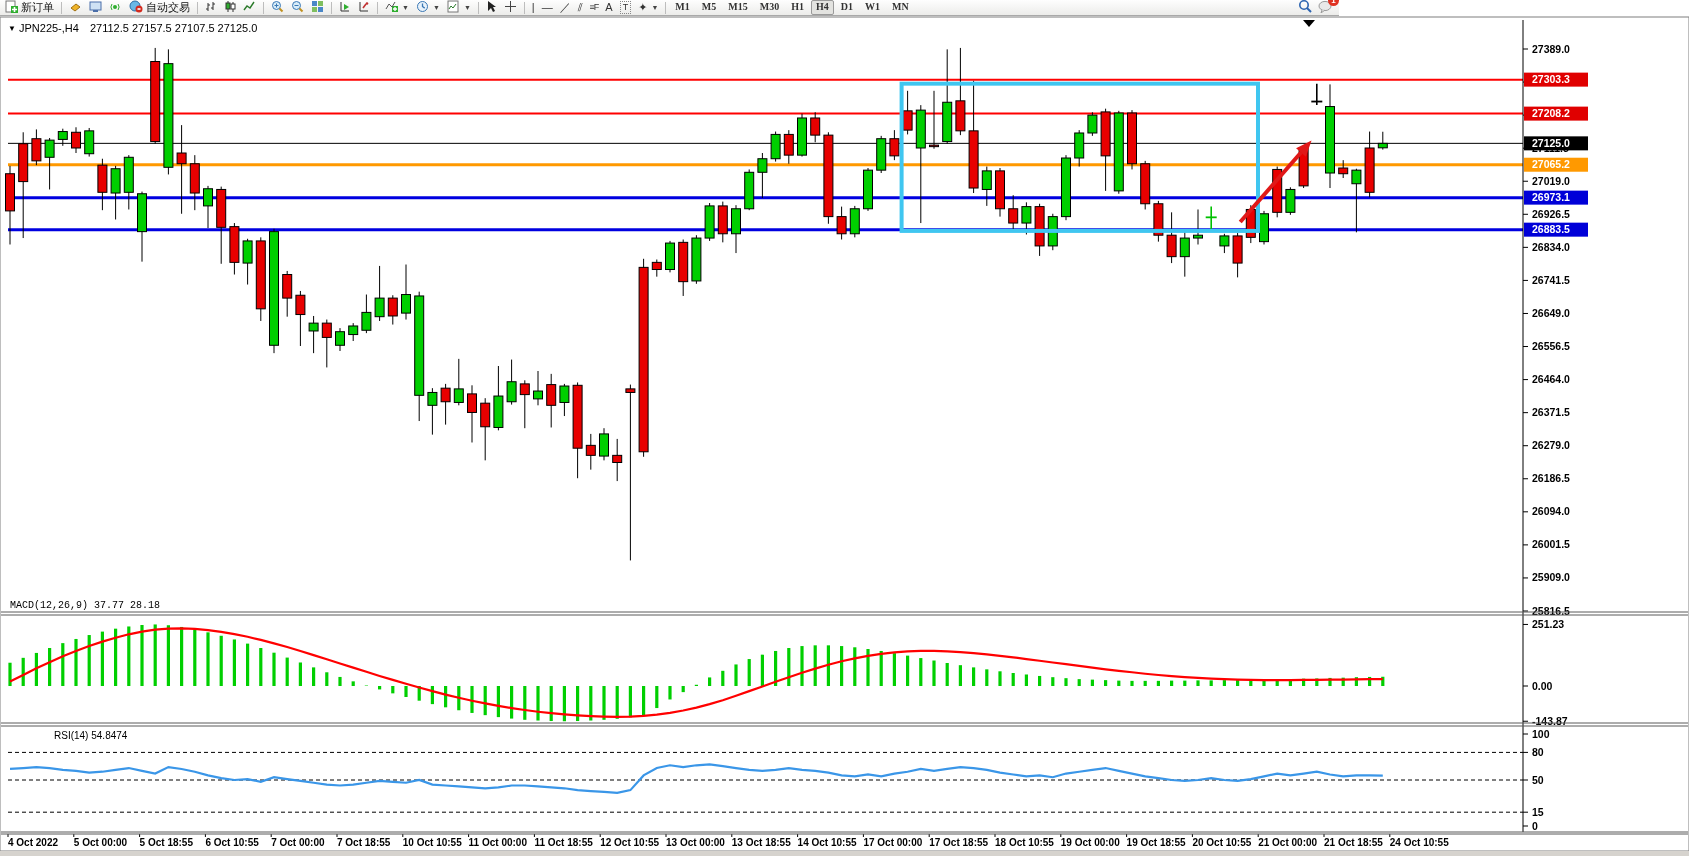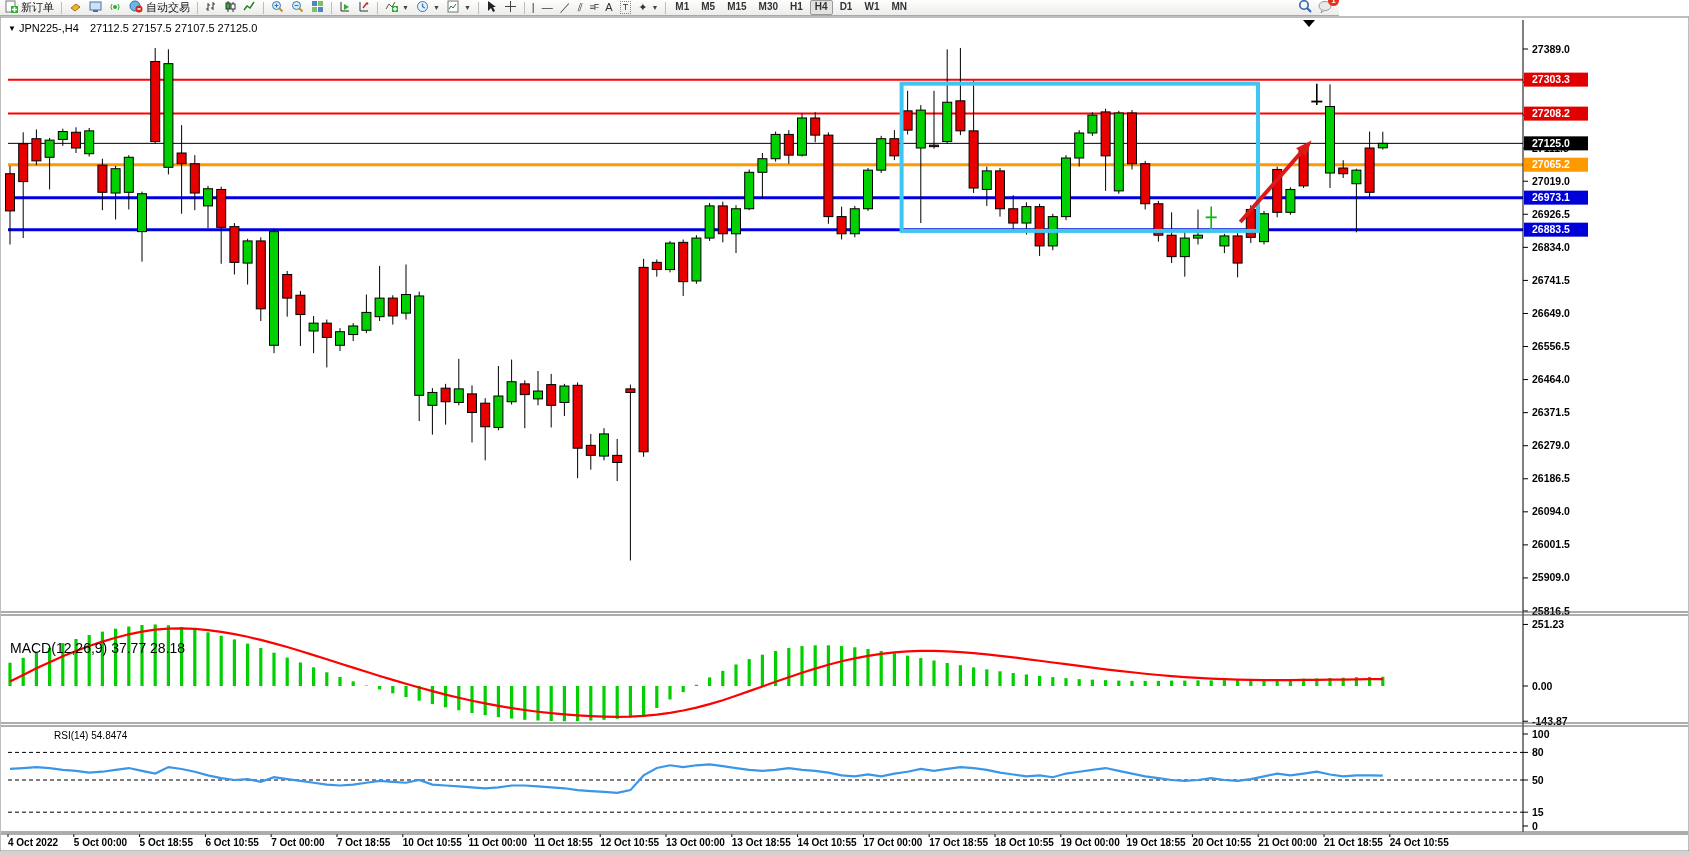--- a/index.html
+++ b/index.html
@@ -16,21 +16,21 @@
   .caret{font-size:7px;color:#444;margin-left:1px;}
   .tf-btn{font-size:10px;font-weight:bold;color:#333;padding:1px 5px;height:13px;line-height:12px;}
   .tf-active{background:#e3e3e0;border:1px solid #9a9a9a;border-radius:2px;padding:0 4px;}
   .tb-right{margin-left:auto;display:flex;align-items:center;gap:6px;padding-right:4px;}
   .badge{position:absolute;top:-4px;right:-6px;background:#e03222;color:#fff;border-radius:50%;
     width:11px;height:11px;font-size:8px;font-weight:bold;text-align:center;line-height:11px;}
   
   .ovl{position:absolute;z-index:4;color:#000;}
   .chart-title{top:22px;left:8px;font-size:11px;font-weight:normal;}
   .chart-title .sym{margin-right:8px;}
-  .macd-label{top:640px;left:10px;font-size:14px;}
+  .macd-label{top:600px;left:10px;font-size:10px;font-family:Liberation Mono, monospace;}
   .rsi-label{top:730px;left:10px;font-size:10px;margin-left:44px;}
   svg text{font-family:"Liberation Sans",sans-serif;}
 </style>
 </head>
 <body>
 
 <div class="stage">
 
   <div class="toolbar">
     <div class="tb-btn">
@@ -181,21 +181,21 @@
         <span class="tb-glyph">A</span>
       </div>
     <div class="tb-btn">
         <span class="tb-glyph" style="border:1px dotted #888;padding:0 2px;font-size:9px;">T</span>
       </div>
     <div class="tb-btn">
         <span class="tb-glyph">✦</span>
         <span class="caret">▼</span>
       </div>
     <div class="tb-sep"></div>
-    <div id="tf-strip" style="display:flex;align-items:flex-end;gap:2px;">
+    <div id="tf-strip" style="display:flex;align-items:flex-end;gap:2px;font-family:Liberation Serif, serif;">
         <span class="tf-btn">M1</span>
         <span class="tf-btn">M5</span>
         <span class="tf-btn">M15</span>
         <span class="tf-btn">M30</span>
         <span class="tf-btn">H1</span>
         <span class="tf-btn tf-active">H4</span>
         <span class="tf-btn">D1</span>
         <span class="tf-btn">W1</span>
         <span class="tf-btn">MN</span>
       </div>

